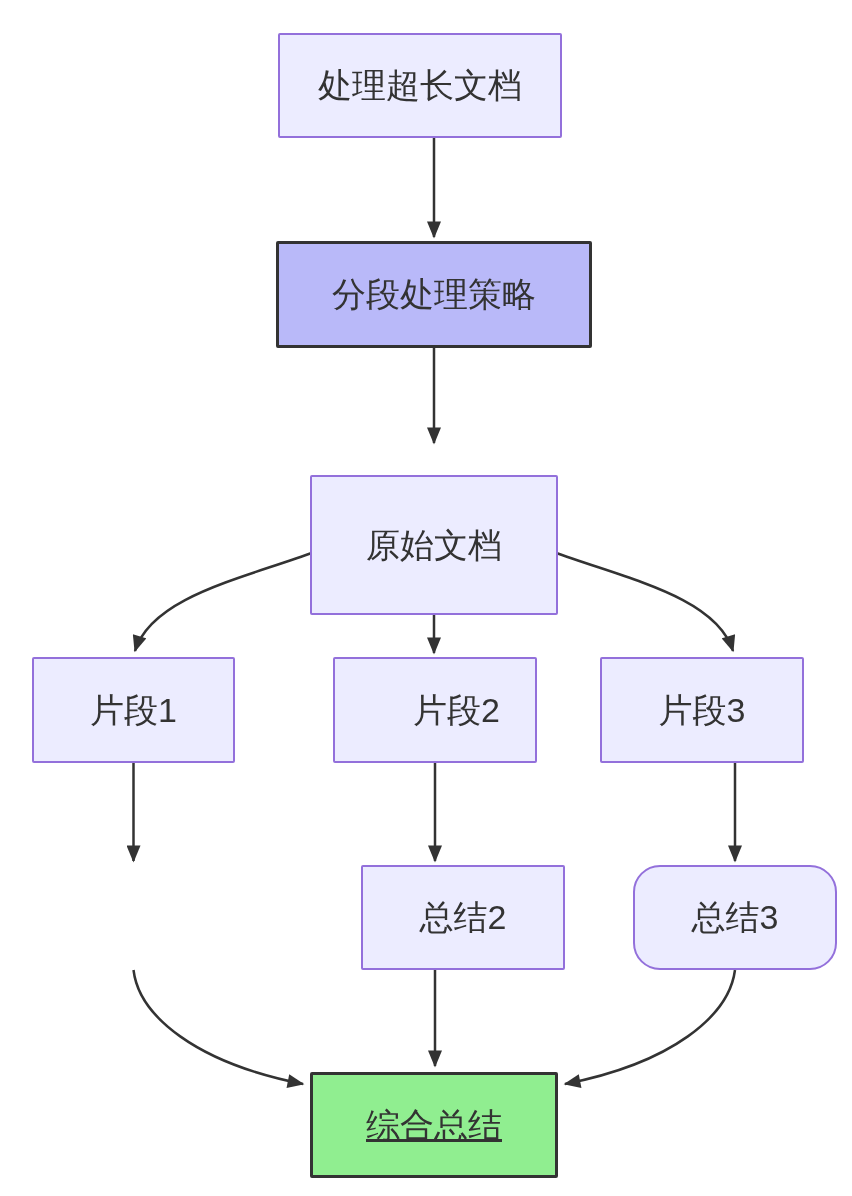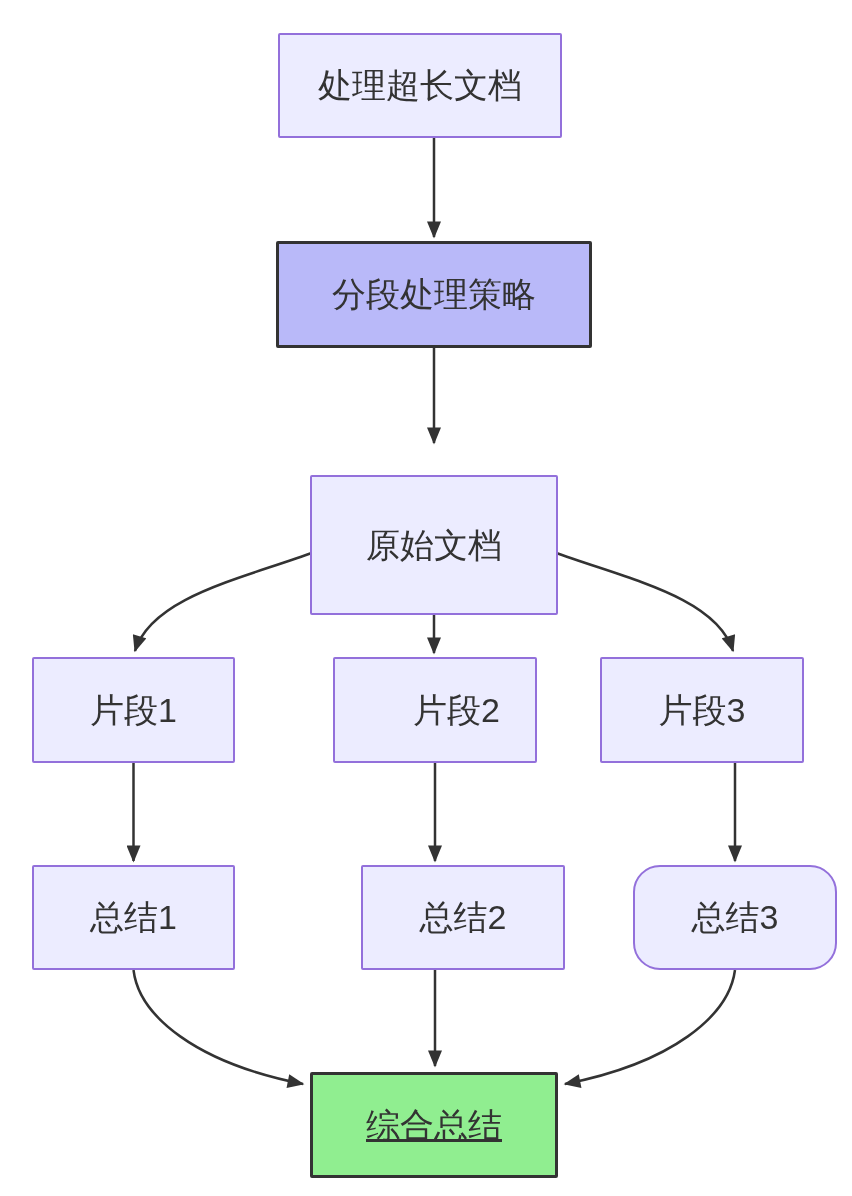--- a/index.html
+++ b/index.html
@@ -97,23 +97,20 @@
   </div>
 
   <div class="node default" style="left:333px; top:657px; width:204px; height:106px;padding-left:43px;">
     <span class="node-label">片段2</span>
   </div>
 
   <div class="node default" style="left:600px; top:657px; width:204px; height:106px;">
     <span class="node-label">片段3</span>
   </div>
 
-  <div class="node default" style="left:32px; top:865px; width:203px; height:105px;">
-    <span class="node-label">总结1</span>
-  </div>
 
   <div class="node default" style="left:333px; top:865px; width:204px; height:105px;margin-left:28px;">
     <span class="node-label">总结2</span>
   </div>
 
   <div class="node default" style="left:633px; top:865px; width:204px; height:105px;border-radius:27px;">
     <span class="node-label">总结3</span>
   </div>
 
   <div class="node highlight-green" style="left:310px; top:1072px; width:248px; height:106px;">

